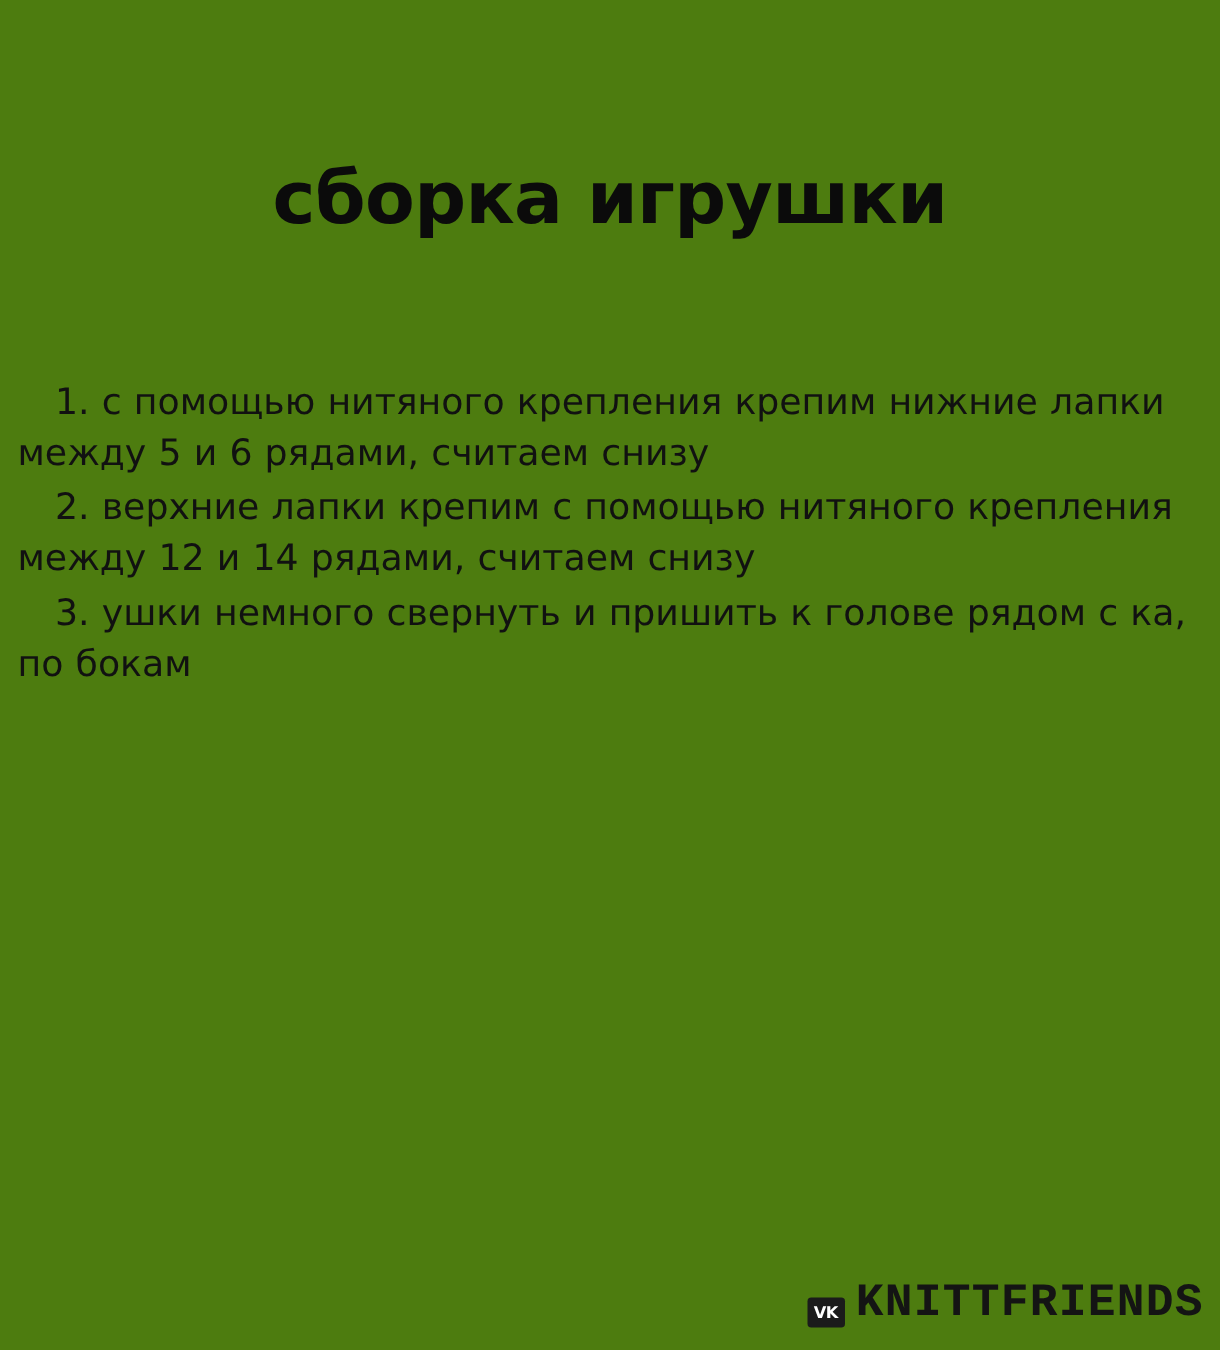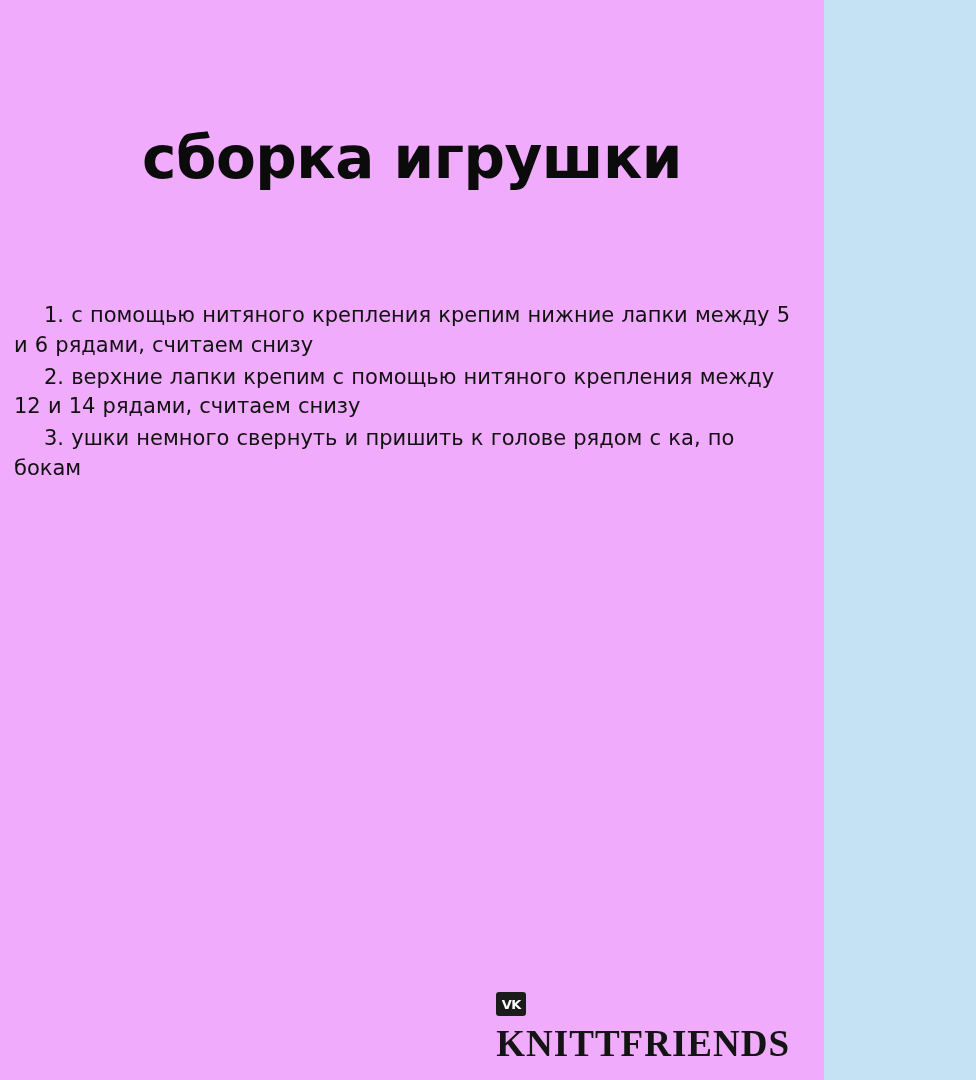--- a/index.html
+++ b/index.html
@@ -9,24 +9,24 @@
   body {
     width: 976px;
     height: 1080px;
     background: #c5e2f5;
     font-family: "DejaVu Sans", sans-serif;
     color: #111111;
     overflow: hidden;
   }
   .page {
     position: relative;
-    width: 824px;
+    width: 976px;
     height: 1080px;
     box-sizing: border-box;
-    background: #f0abfc;
+    background: #4d7c0f;
   }
   .title {
     text-align: center;
     font-family: "DejaVu Sans", sans-serif;
     font-weight: bold;
     font-size: 58px;
     letter-spacing: -0.5px;
     color: #0b0b0b;
     margin: 0;
     padding-top: 128px;
@@ -34,52 +34,51 @@
   }
   .body-text {
     margin: 0;
     padding: 0 18px 0 14px;
     box-sizing: border-box;
   }
   .steps {
     margin-top: 112px;
   }
   .step {
-    font-size: 21px;
+    font-size: 29px;
     line-height: 1.42;
     color: #111111;
     text-indent: 30px;
     margin: 0 0 2px 0;
     word-spacing: 0.5px;
   }
   .footer {
     position: absolute;
-    right: 34px;
+    right: 13px;
     bottom: 18px;
     display: flex;
-    align-items: flex-start;
+    align-items: flex-end;
     gap: 9px;
-    flex-direction: column;
   }
   .vk-badge {
     display: inline-flex;
     align-items: center;
     justify-content: center;
     width: 30px;
     height: 24px;
     background: #1b1b1b;
     color: #ffffff;
     font-size: 13px;
     font-weight: bold;
     font-family: "DejaVu Sans", sans-serif;
     border-radius: 3px;
     letter-spacing: -0.5px;
   }
   .brand {
-    font-family: Liberation Serif, serif;
+    font-family: Liberation Mono, monospace;
     font-weight: bold;
     font-size: 37px;
     letter-spacing: 1px;
     color: #141414;
     line-height: 1;
   }
 </style>
 </head>
 <body>
 

